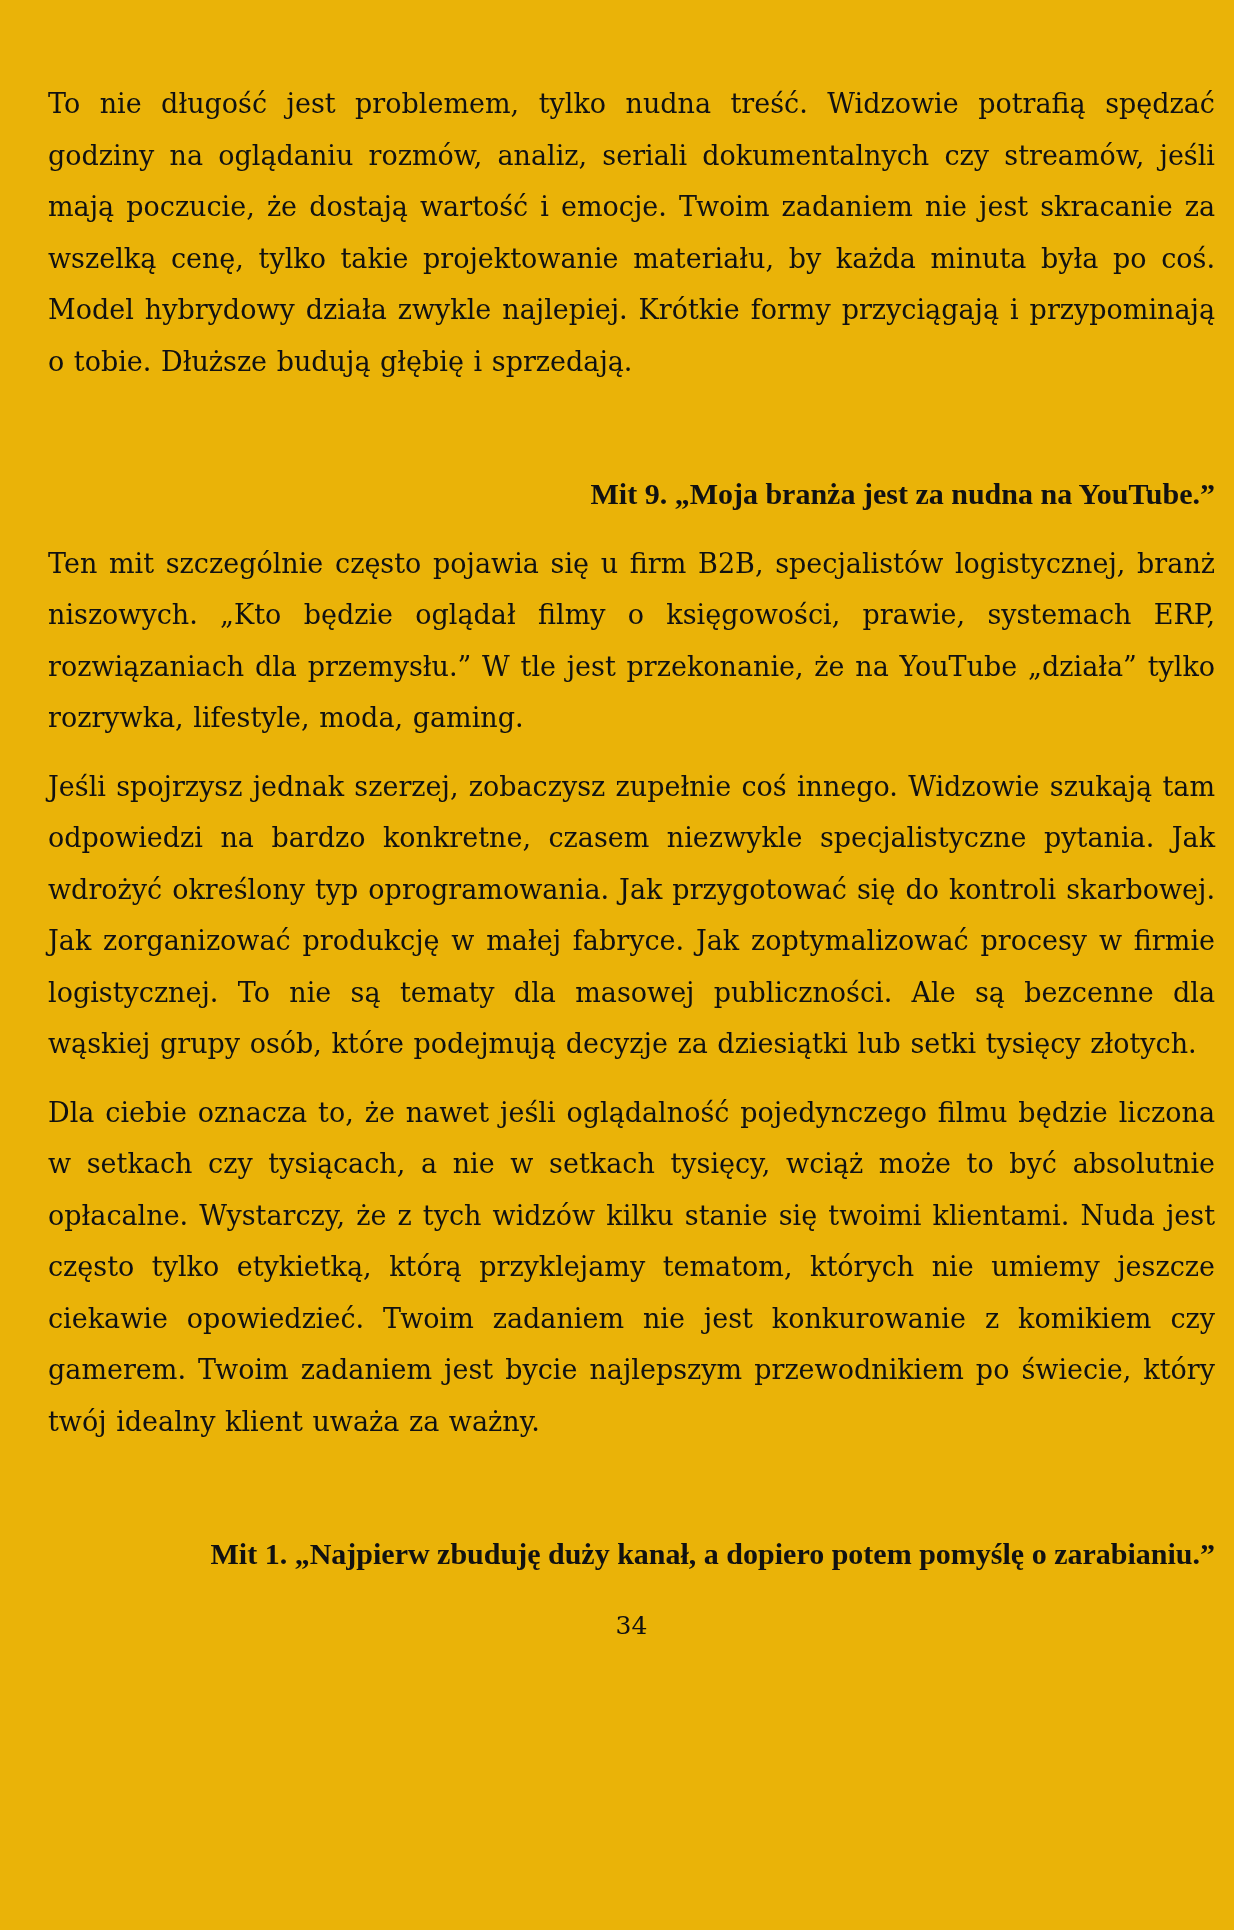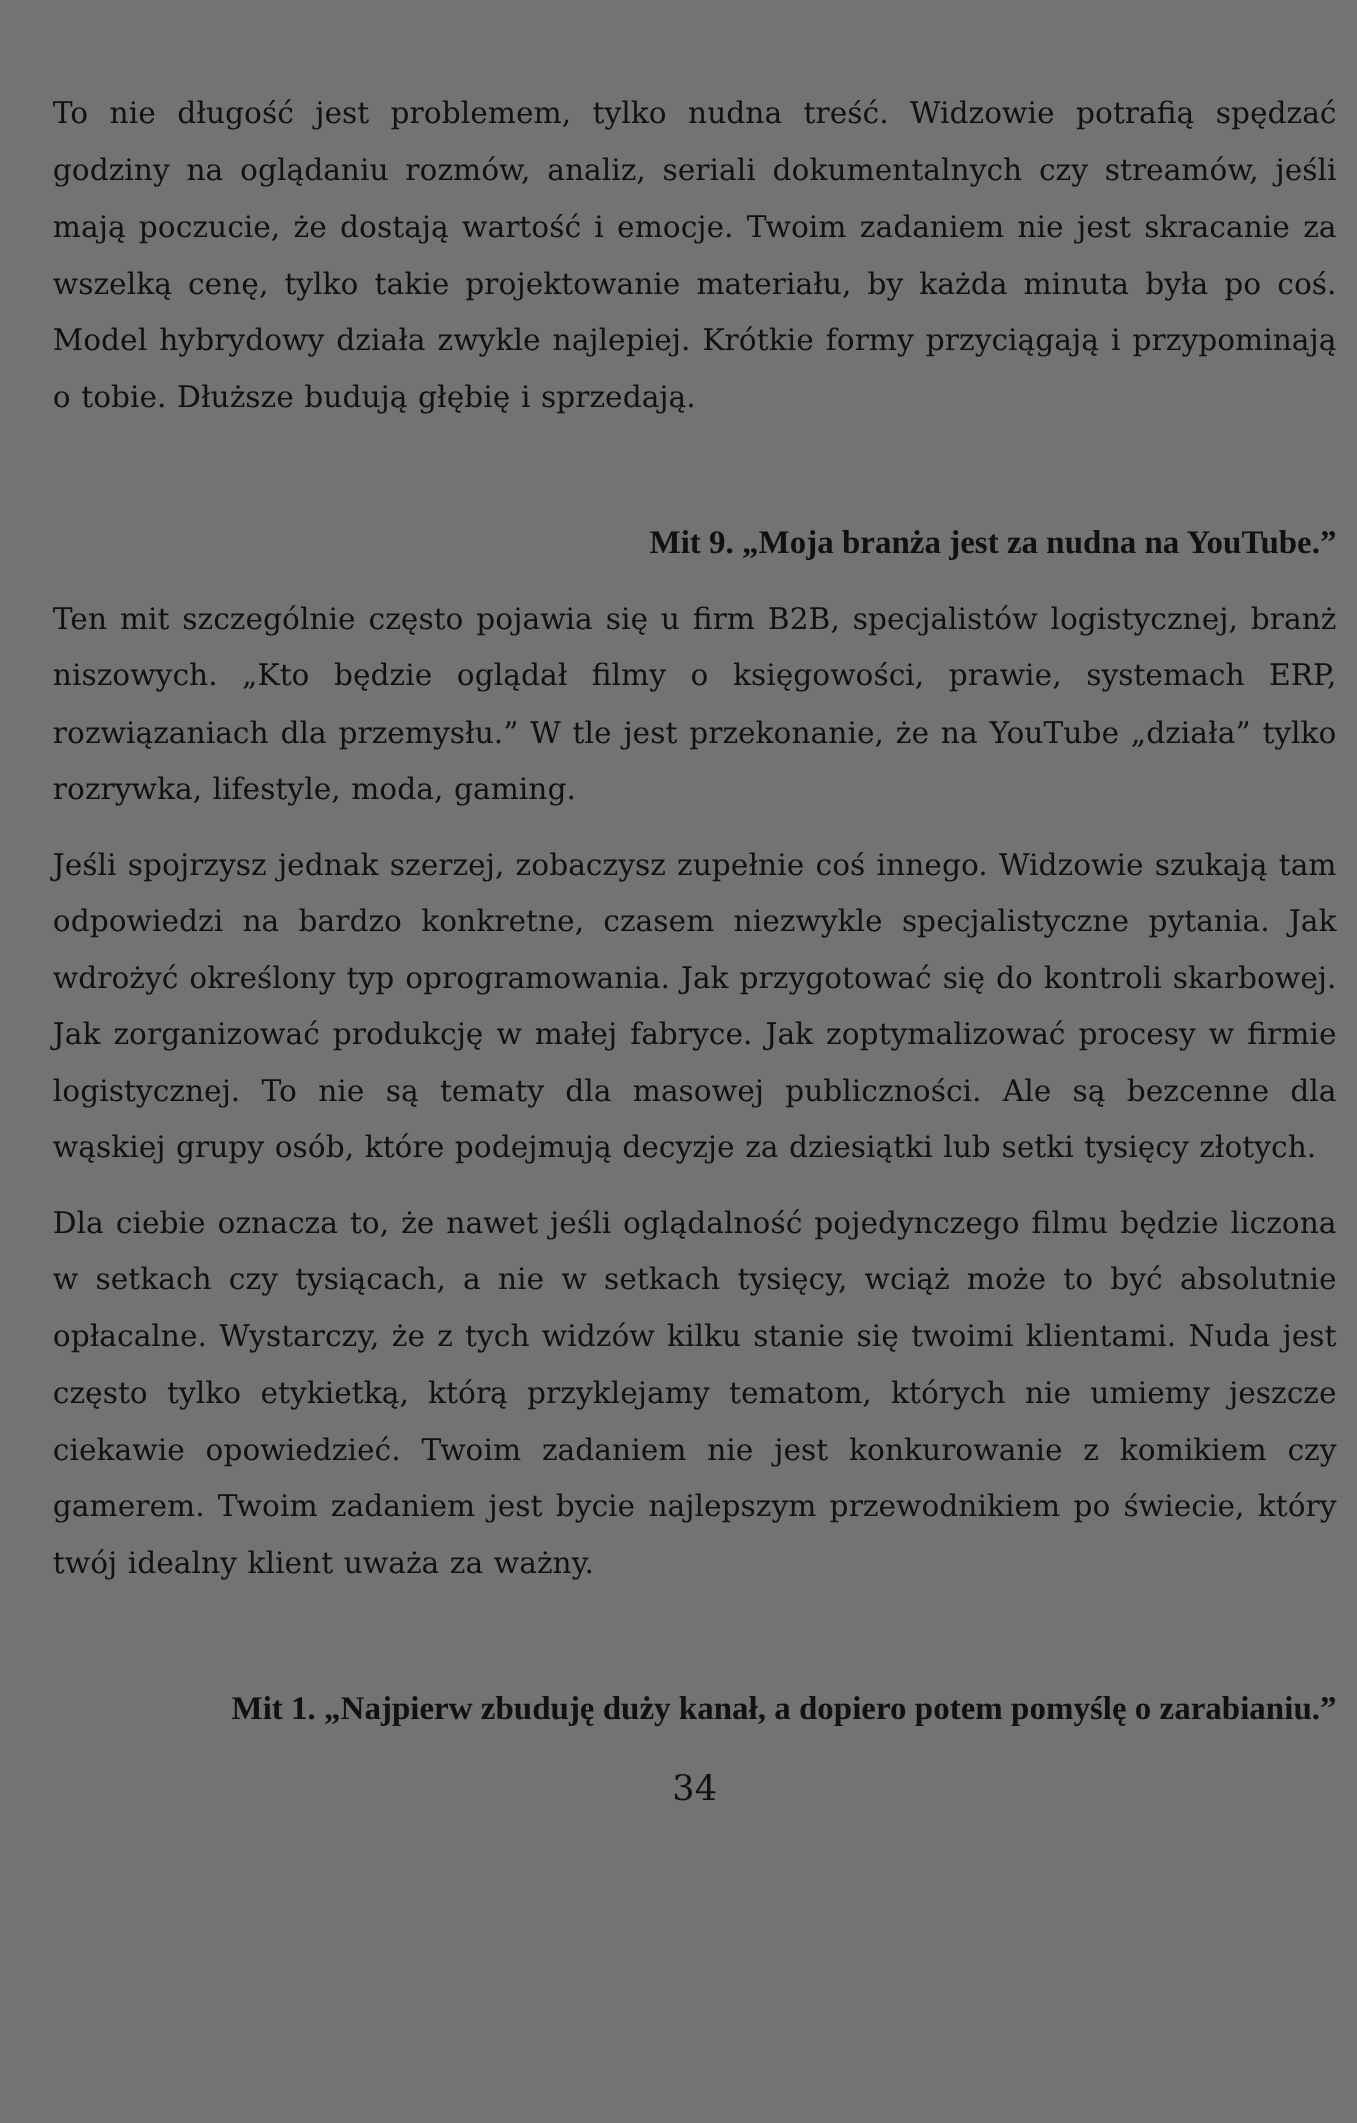--- a/index.html
+++ b/index.html
@@ -6,21 +6,21 @@
   html, body {
     margin: 0;
     padding: 0;
     background: #ffffff;
   }
   .page {
     position: relative;
     width: 1234px;
     height: 1930px;
     box-sizing: border-box;
-    background: #737373;
+    background: #eab308;
     color: #111111;
     padding: 78px 19px 0 48px;
     overflow: hidden;
     font-family: "DejaVu Serif", "Liberation Serif", serif;
   }
   .para {
     font-size: 27px;
     line-height: 51.5px;
     text-align: justify;
     margin: 0 0 17px 0;
@@ -29,21 +29,21 @@
   .mit-heading {
     font-family: "Liberation Serif", "DejaVu Serif", serif;
     font-weight: 700;
     font-size: 30px;
     line-height: 51.5px;
     text-align: right;
     margin: 81px 0 18px 0;
     white-space: nowrap;
   }
   .page-number {
-    font-size: 32px;
+    font-size: 25px;
     line-height: 51.5px;
     text-align: center;
     margin: 20px 0 0 0;
   }
 </style>
 </head>
 <body>
 
 <div class="page">
 

